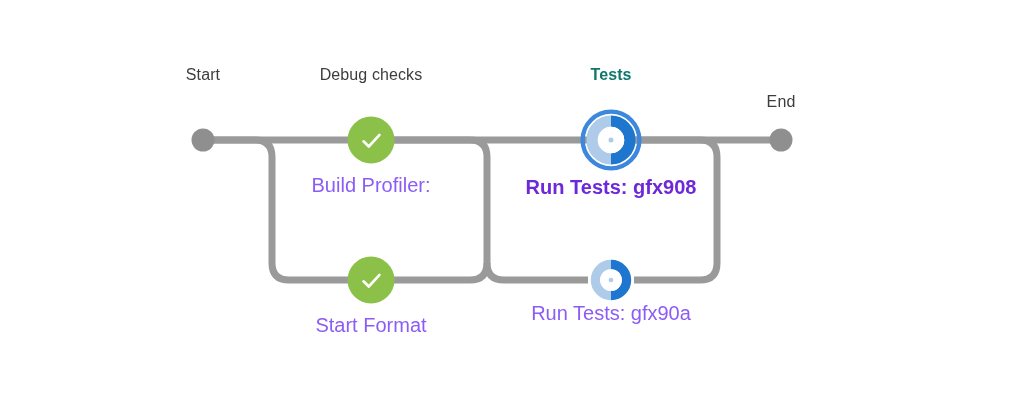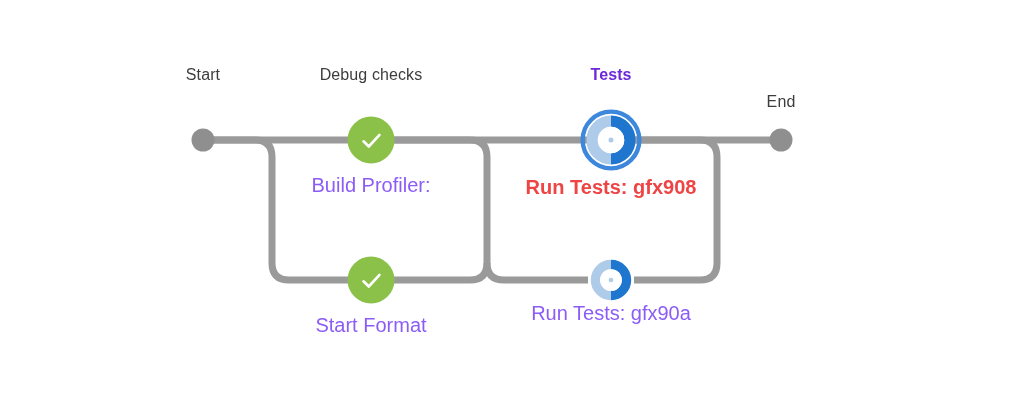--- a/index.html
+++ b/index.html
@@ -23,21 +23,21 @@
   .stage-header {
     position: absolute;
     font-size: 16px;
     color: #3d3d3d;
     white-space: nowrap;
     transform: translateX(-50%);
     letter-spacing: 0.1px;
   }
   .stage-header.is-active {
     font-weight: bold;
-    color: #6d28d9;
+    color: #0f766e;
   }
   
   #connectors {
     position: absolute;
     left: 0;
     top: 0;
     width: 1034px;
     height: 418px;
   }
   
@@ -63,21 +63,21 @@
     position: absolute;
     transform: translateX(-50%);
     text-align: center;
     font-size: 20px;
     line-height: 27px;
     color: #8b5cf6;
     white-space: nowrap;
   }
   .node-label.is-active {
     font-weight: bold;
-    color: #ef4444;
+    color: #6d28d9;
   }
 </style>
 </head>
 <body>
 
 <div id="pipeline-root">
 
   <svg id="connectors" viewBox="0 0 1034 418" xmlns="http://www.w3.org/2000/svg">
     <g id="connector-group" fill="none" stroke-width="7" stroke-linecap="butt" stroke-linejoin="round" stroke="#9a9a9a">
         <path d="M 208 140 L 348 140"></path>

